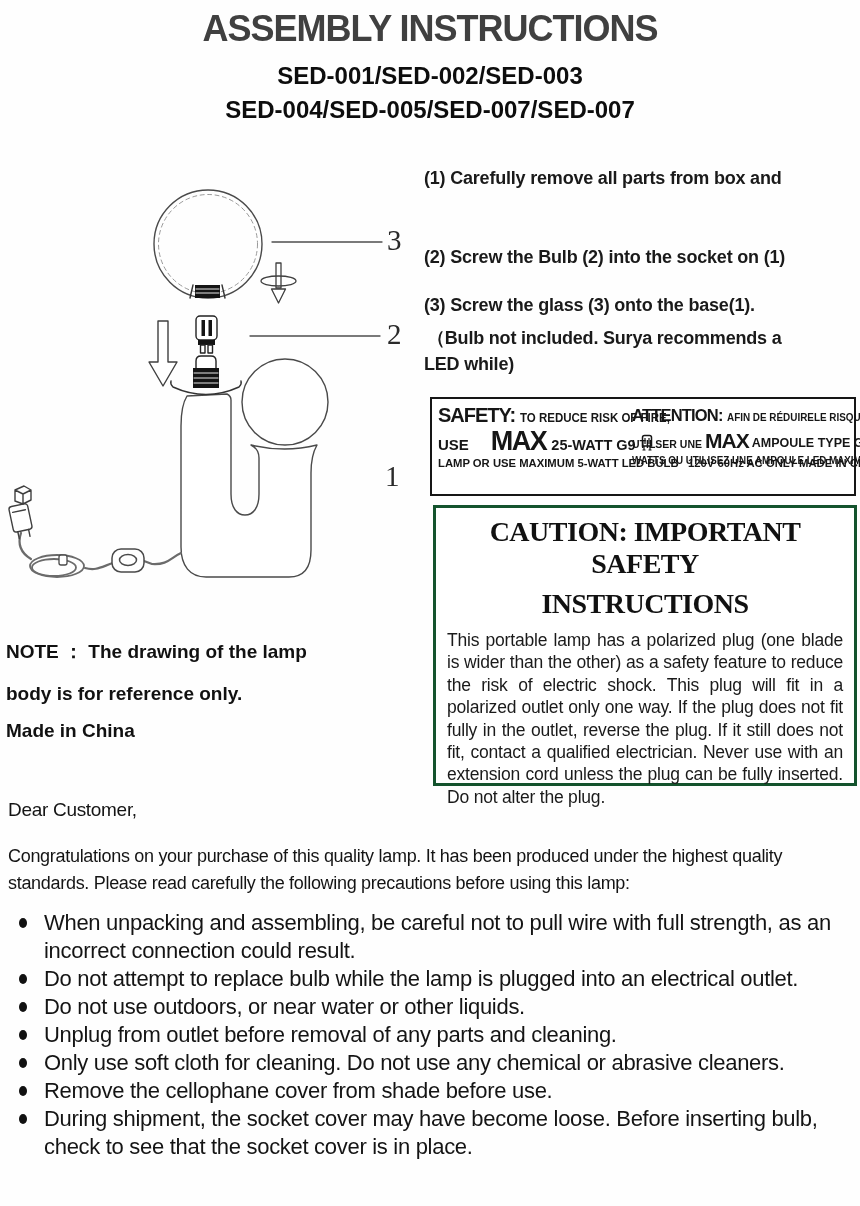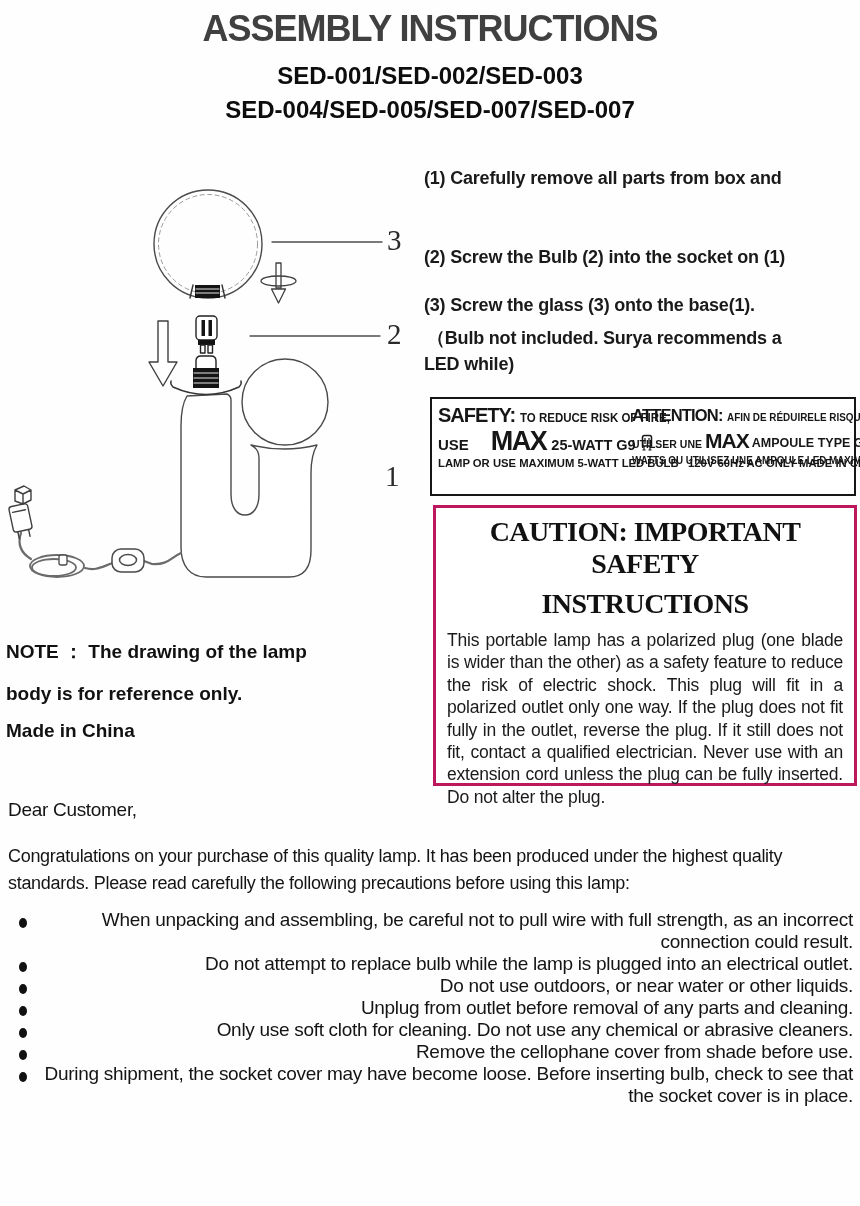--- a/index.html
+++ b/index.html
@@ -68,21 +68,21 @@
   .fr .r2 { height:25px; display:flex; align-items:flex-end; }
   .fr .use { font-size:10.5px; font-weight:bold; margin-right:3px; }
   .fr .max { font-size:21px; font-weight:bold; letter-spacing:-1px; line-height:19px; margin-right:3px; }
   .fr .mid { font-size:12.5px; font-weight:bold; margin-right:3px; }
   .fr .r3 { font-size:10px; font-weight:bold; margin-top:4px; transform:scaleX(0.98); }
   .bulbicon { flex:0 0 auto; margin-bottom:1px; }
 
   
   .safetybox {
     position:absolute; left:433px; top:505px; width:424px; height:281px;
-    border:3px solid #be185d; background:#fff; padding:8px 11px 0 11px;
+    border:3px solid #14532d; background:#fff; padding:8px 11px 0 11px;
   }
   .stitle {
     text-align:center; font-family:"Liberation Serif", serif; font-weight:bold;
     font-size:28px; color:#111; letter-spacing:-0.5px;
   }
   .stitle.t2 { margin-top:8px; }
   .sbody {
     margin-top:9px; font-size:17.5px; line-height:1.28; text-align:justify;
     letter-spacing:-0.2px; color:#1a1a1a;
   }
@@ -91,21 +91,21 @@
   .note { position:absolute; left:6px; font-size:19px; font-weight:bold; color:#111; white-space:nowrap; }
   .n1 { top:639px; }
   .n2 { top:683px; }
   .n3 { top:720px; }
 
   
   .customer { position:absolute; left:8px; top:799px; width:845px; color:#141414; }
   .salut { font-size:19px; letter-spacing:-0.3px; }
   .intro { margin-top:22px; width:806px; font-size:18px; line-height:27px; letter-spacing:-0.3px; }
   .blist { list-style:none; margin-top:12px; }
-  .blist li { position:relative; padding-left:36px; line-height:22px; font-size:19px; letter-spacing:-0.3px;text-align:right; }
+  .blist li { position:relative; padding-left:36px; line-height:28px; font-size:22px; letter-spacing:-0.3px; }
   .dot {
     position:absolute; left:11px; top:9px; width:8px; height:10px;
     background:#111; border-radius:50%;
   }
 </style>
 </head>
 <body>
 
 <div class="page">
 

